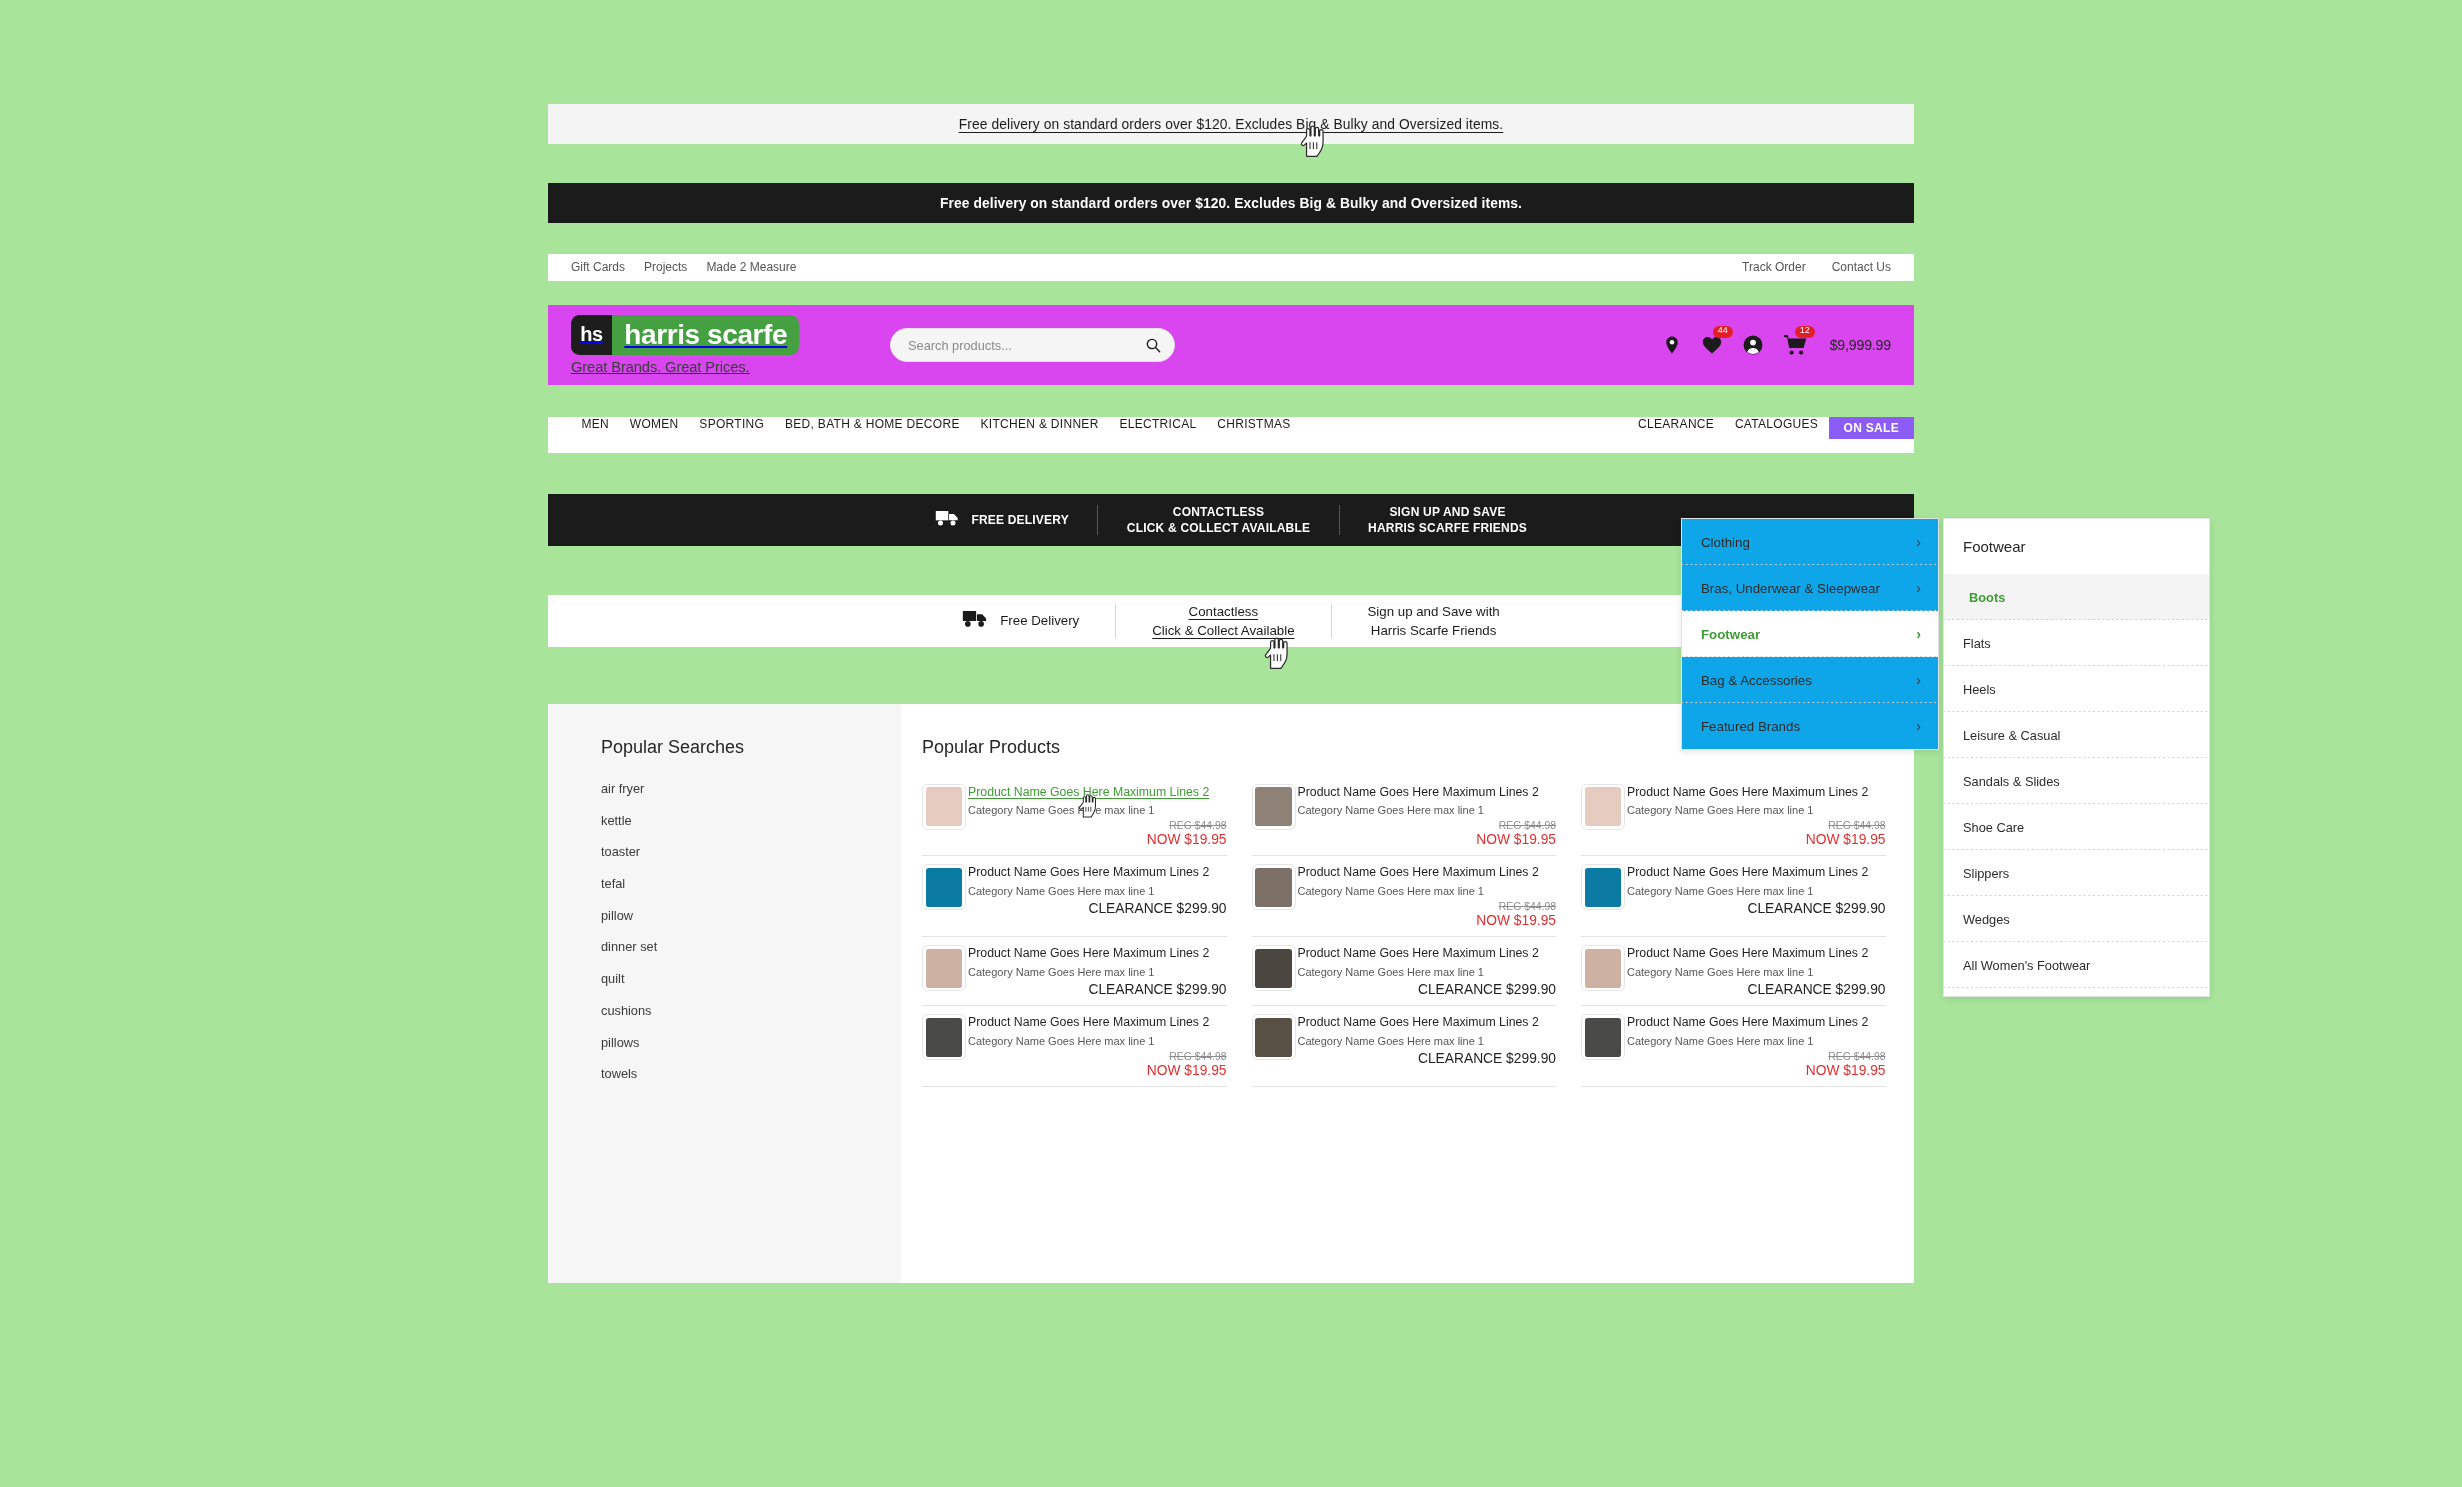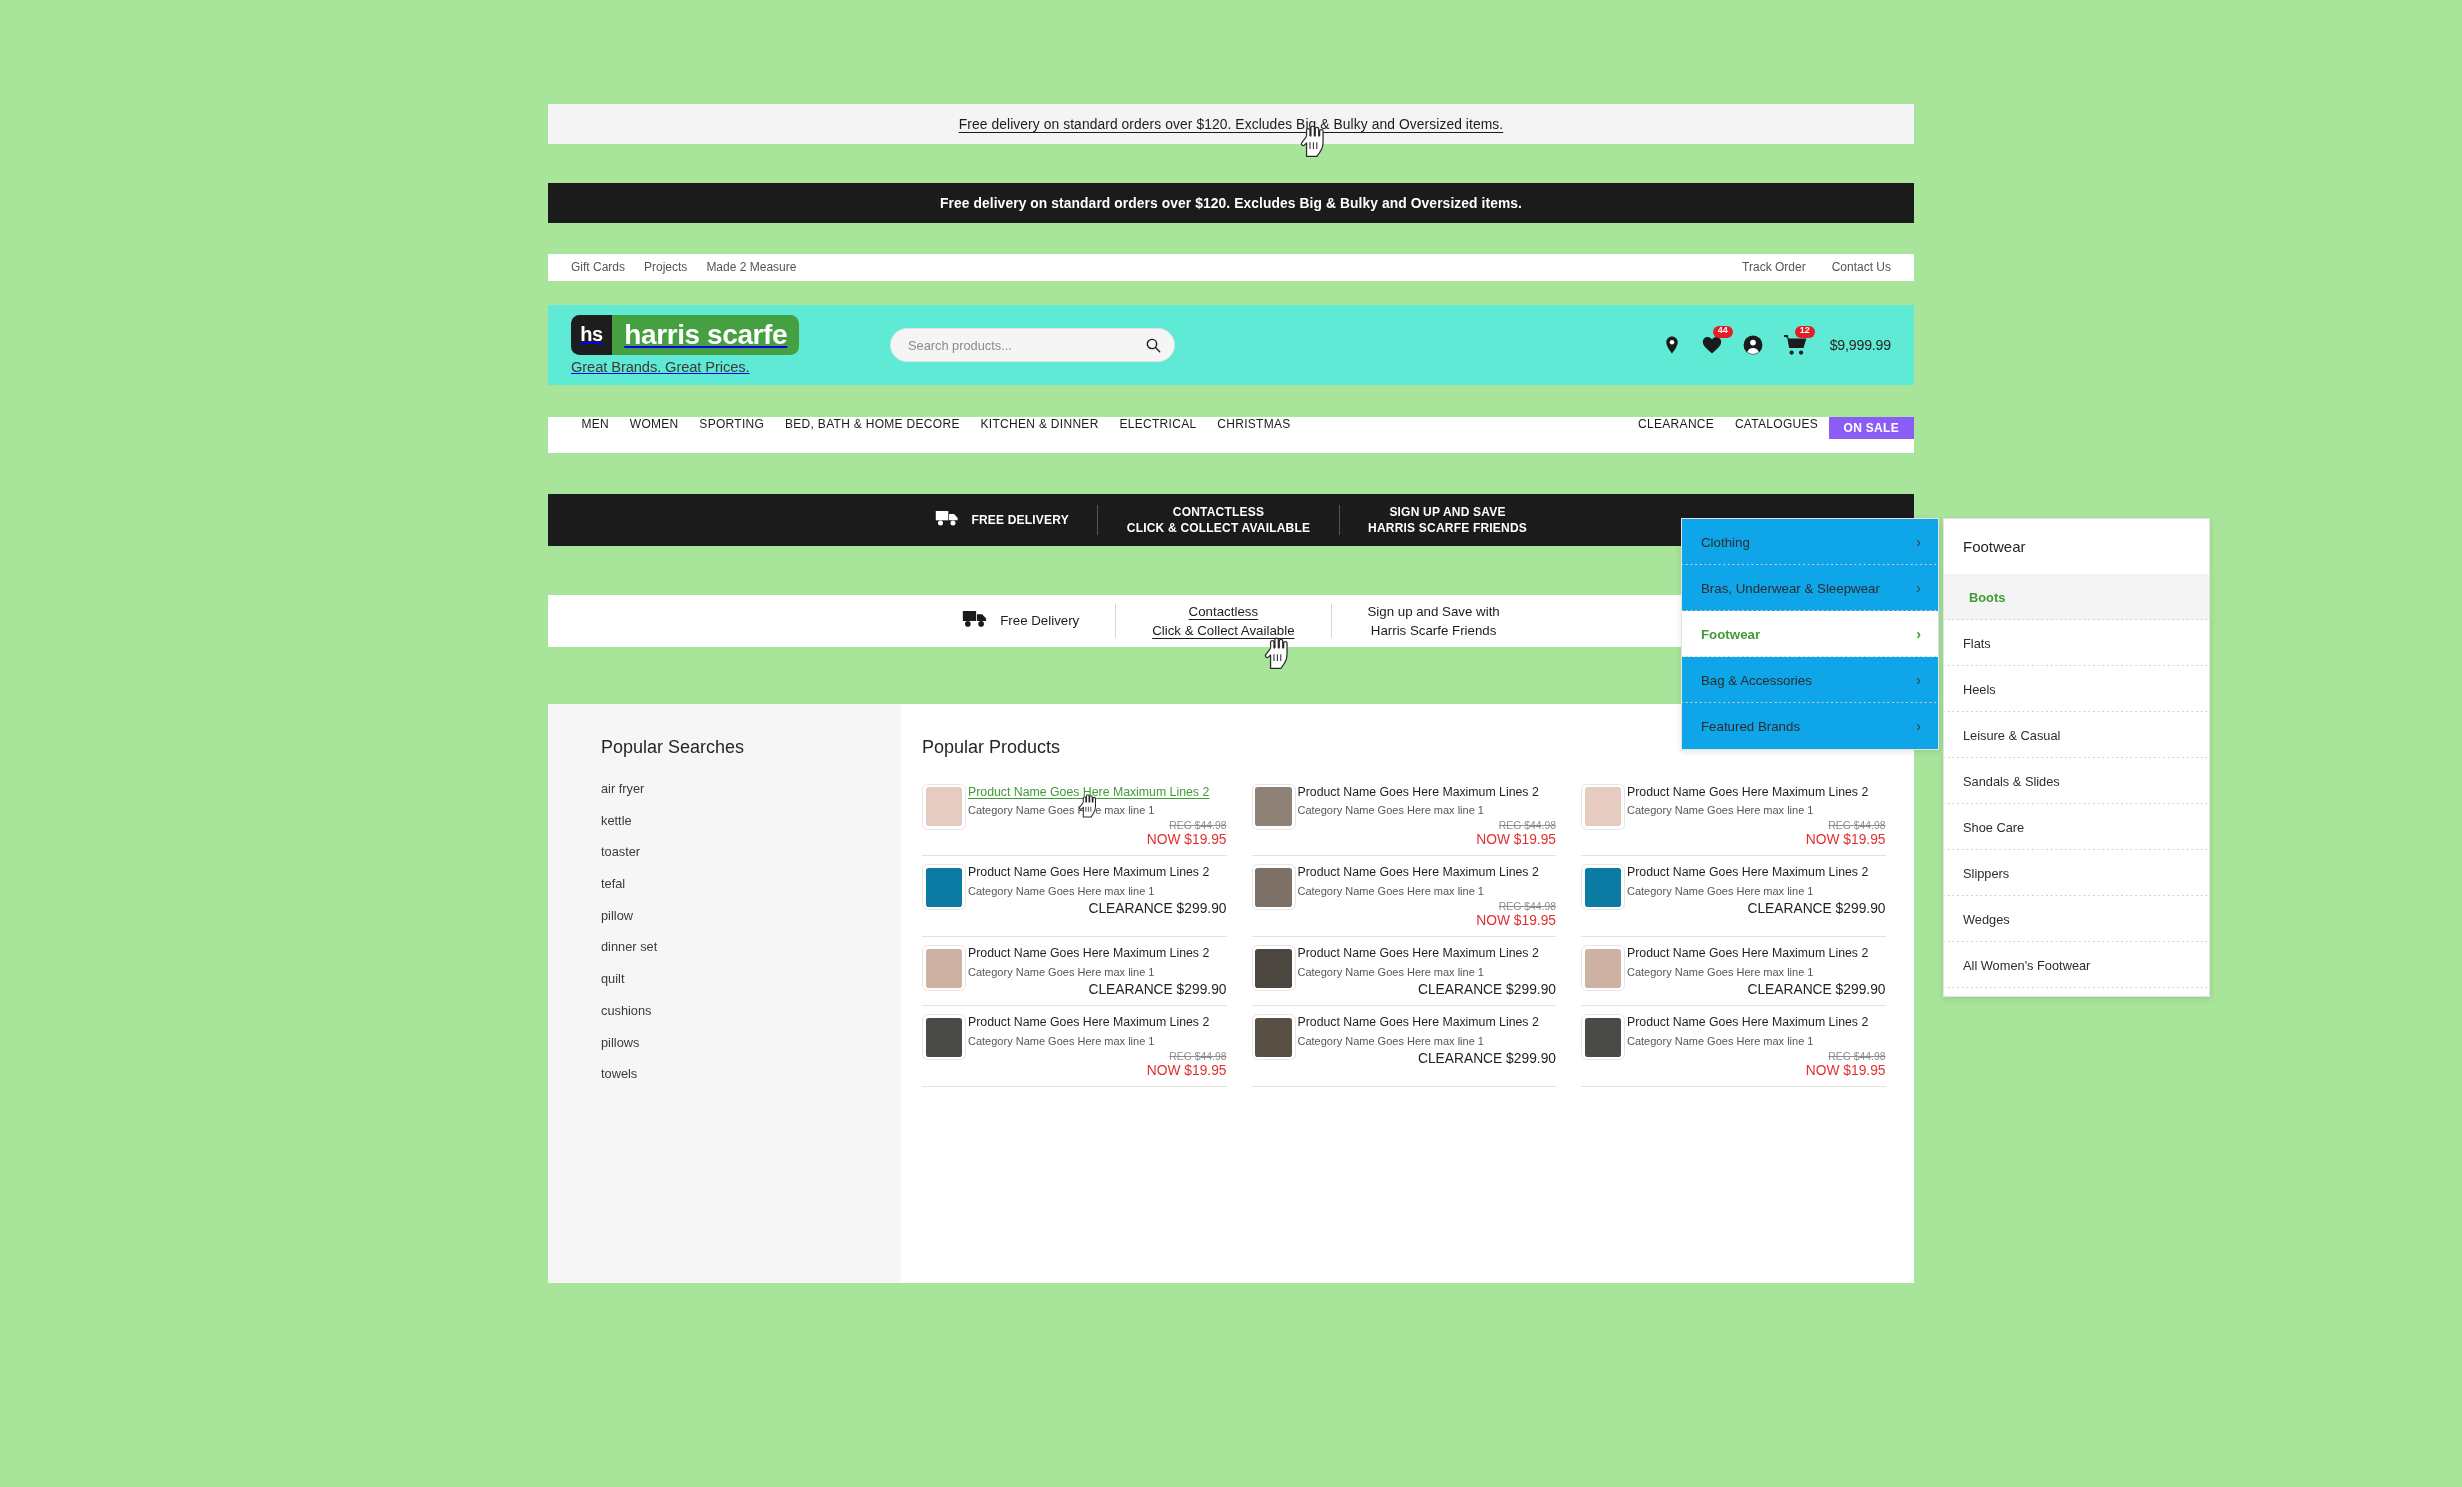--- a/index.html
+++ b/index.html
@@ -36,21 +36,21 @@
     top: 254px; height: 26.6px; background: #fff;
     display: flex; align-items: center; padding: 0 23px;
     font-size: 12px; color: #555;
   }
   #utility .left, #utility .right { display: flex; gap: 19px; }
   #utility .right { margin-left: auto; gap: 26px; }
   #utility a { color: #555; text-decoration: none; white-space: nowrap; }
 
   
   #masthead {
-    top: 305px; height: 80px; background: #5eead4;
+    top: 305px; height: 80px; background: #d946ef;
     display: flex; align-items: center; padding: 0 23px;
   }
   .logo-wrap { display:flex; flex-direction:column; gap:4.7px; width: 237px; }
   .logo-row { display: flex; height: 40px; }
   .logo-hs {
     width: 41px; background: #1d1d1d; color: #fff;
     border-radius: 8.5px 0 0 8.5px;
     display:flex; align-items:center; justify-content:center;
     font-size: 20px; font-weight: 700; letter-spacing: -0.3px;
   }
@@ -71,21 +71,21 @@
     font-family: inherit; font-size: 12.8px; color: #4a4a4a;
   }
   .search-box input::placeholder { color: #8a8a8a; }
   .search-ico { width: 16px; height: 16px; flex: none; }
 
   .head-icons { margin-left: auto; display: flex; align-items: center; gap: 19px; }
   .ico-btn { position: relative; display: flex; align-items: center; }
   .ico-btn svg { display: block; }
   .badge {
     position: absolute; top: -8.5px; left: 12.3px;
-    background: #e41e26; color: #fff; font-size: 9px; font-weight: 700;
+    background: #e41e26; color: #fff; font-size: 9px; font-weight: 400;
     border-radius: 8.5px; padding: 0.9px 4.7px 1.9px; line-height: 1.1;
     min-width: 17px; text-align: center;
   }
   .cart-total { font-size: 14.2px; color: #262626; margin-left: 3.8px; letter-spacing:-0.2px;}
 
   
   #mainnav {
     top: 417px; height: 36px; background: #fff;
     display: flex; align-items: stretch; padding-left: 23px;
     font-size: 12px; letter-spacing: 0.3px;

